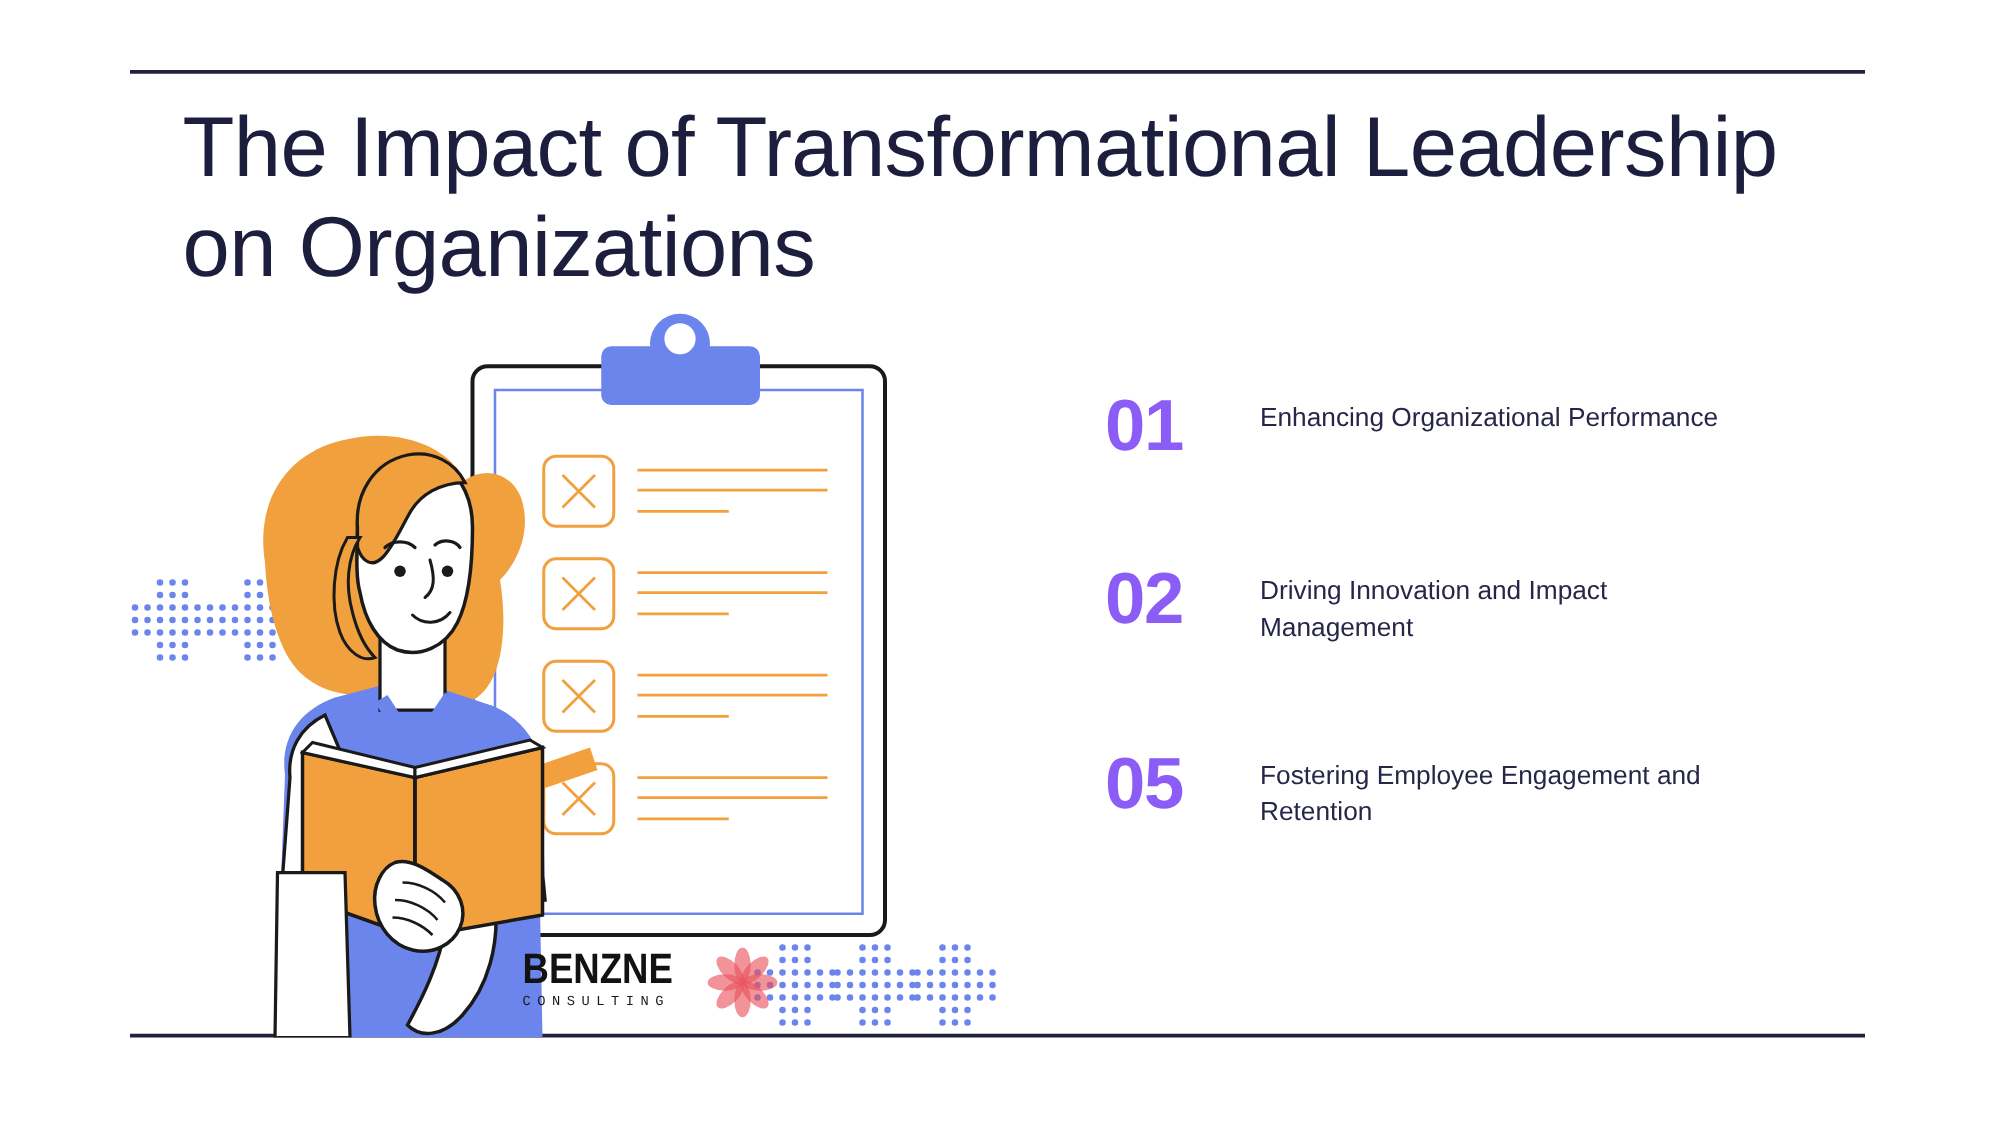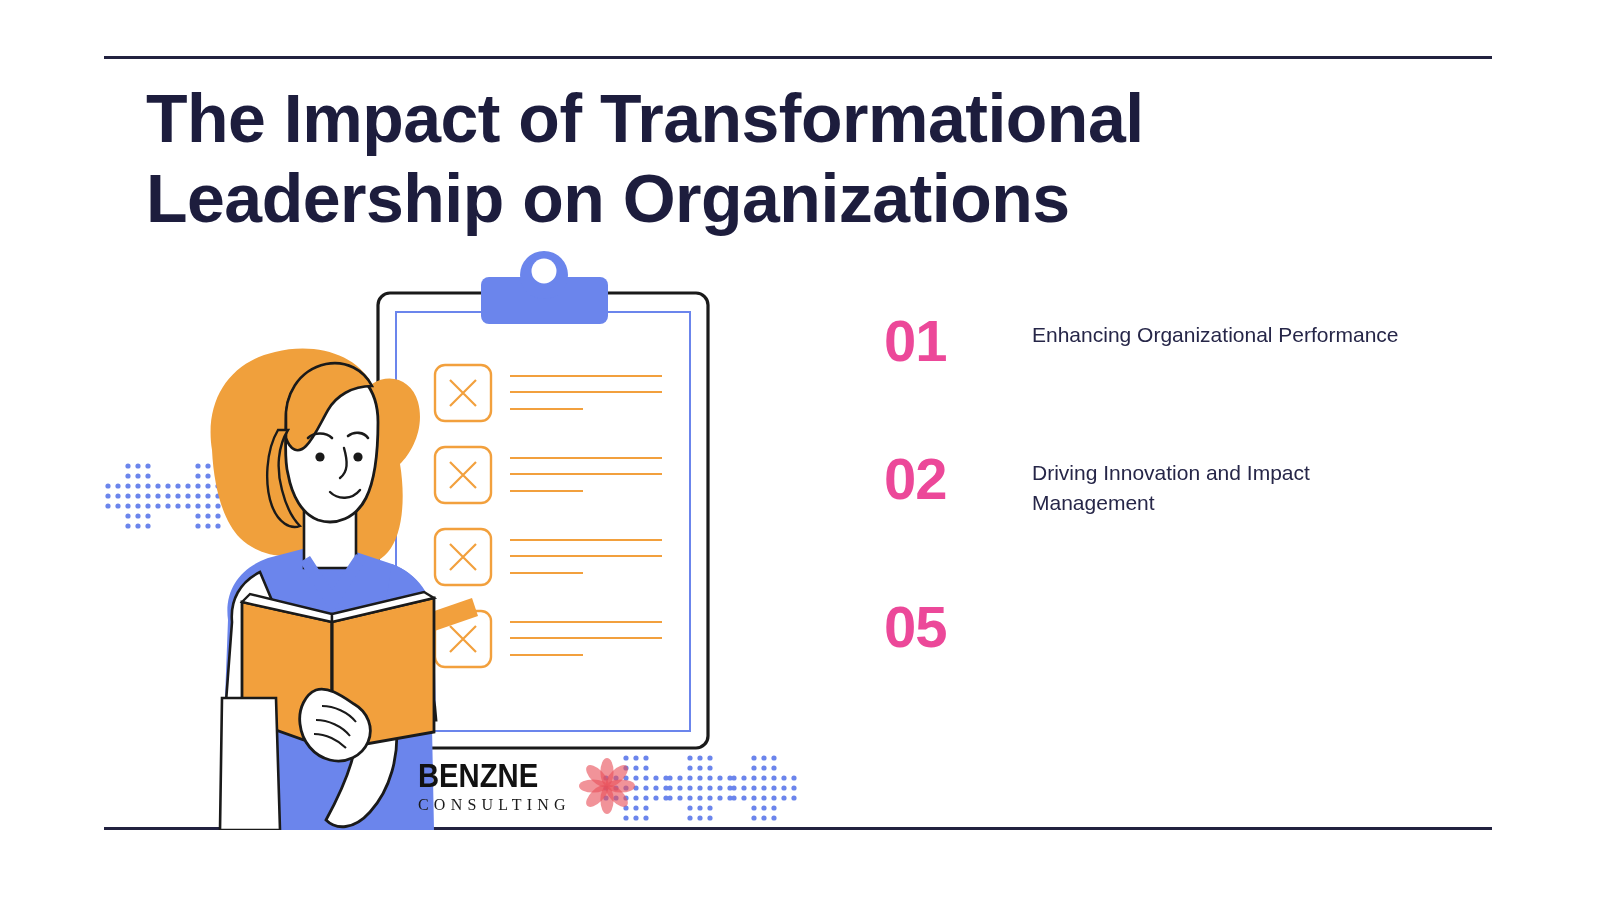--- a/index.html
+++ b/index.html
@@ -9,58 +9,57 @@
   #slide{ position:relative; width:1600px; height:900px; background:#fff; }
 
   
   .rule{ position:absolute; left:104px; width:1388px; height:3px; background:#22223f; }
   #rule-top{ top:56px; }
   #rule-bottom{ top:827px; }
 
   
   #title{
     position:absolute; left:146px; top:78px; width:1290px;
-    font-size:68px; line-height:1.18; font-weight:bold;
+    font-size:68px; line-height:1.18; font-weight:normal;
     color:#1d1d3d; letter-spacing:-0.5px;
     font-family:"Liberation Sans", sans-serif;
   }
 
   
   #list{ position:absolute; left:884px; top:312px; width:560px; }
   .list-item{ display:flex; align-items:flex-start; margin-bottom:80px; }
   .list-item:last-child{ margin-bottom:0; }
   .num{
     width:124px; flex:0 0 124px;
-    font-size:58px; font-weight:bold; color:#ec4899;
+    font-size:58px; font-weight:bold; color:#8b5cf6;
     line-height:1; letter-spacing:-1px;
     font-family:"Liberation Sans", sans-serif;
   }
   .desc{
     font-size:21px; line-height:1.42; color:#262648;
     padding-top:8px; max-width:400px;
     font-family:"Liberation Sans", sans-serif;
-    margin-left:24px;
   }
 
   
   #illo{ position:absolute; left:100px; top:250px; width:720px; height:580px; }
   #illo svg{ display:block; }
 
   
   #logo{ position:absolute; left:418px; top:758px; display:flex; align-items:flex-start; }
   #logo-text{ }
   #benzne{
     font-size:34px; font-weight:bold; color:#121212;
     letter-spacing:0px; line-height:1;
     font-family:"Liberation Sans Narrow","Liberation Sans", sans-serif;
     transform:scaleX(0.86); transform-origin:left center;
   }
   #consulting{
-    font-size:16px; letter-spacing:5.2px; color:#1a1a1a;
-    margin-top:4px; font-family:Liberation Serif, serif;
+    font-size:11px; letter-spacing:5.2px; color:#1a1a1a;
+    margin-top:4px; font-family:Liberation Mono, monospace;
   }
   #flower{ margin-left:8px; }
 </style>
 </head>
 <body>
 
 <div id="slide">
 
   <div class="rule" id="rule-top"></div>
   <div class="rule" id="rule-bottom"></div>
@@ -394,16 +393,17 @@
     <div class="list-item">
       <div class="num">01</div>
       <div class="desc">Enhancing Organizational Performance</div>
     </div>
     <div class="list-item">
       <div class="num">02</div>
       <div class="desc">Driving Innovation and Impact Management</div>
     </div>
     <div class="list-item">
       <div class="num">05</div>
+      <div class="desc">Fostering Employee Engagement and Retention</div>
     </div>
   </div>
 
 </div>
 
 </body></html>

